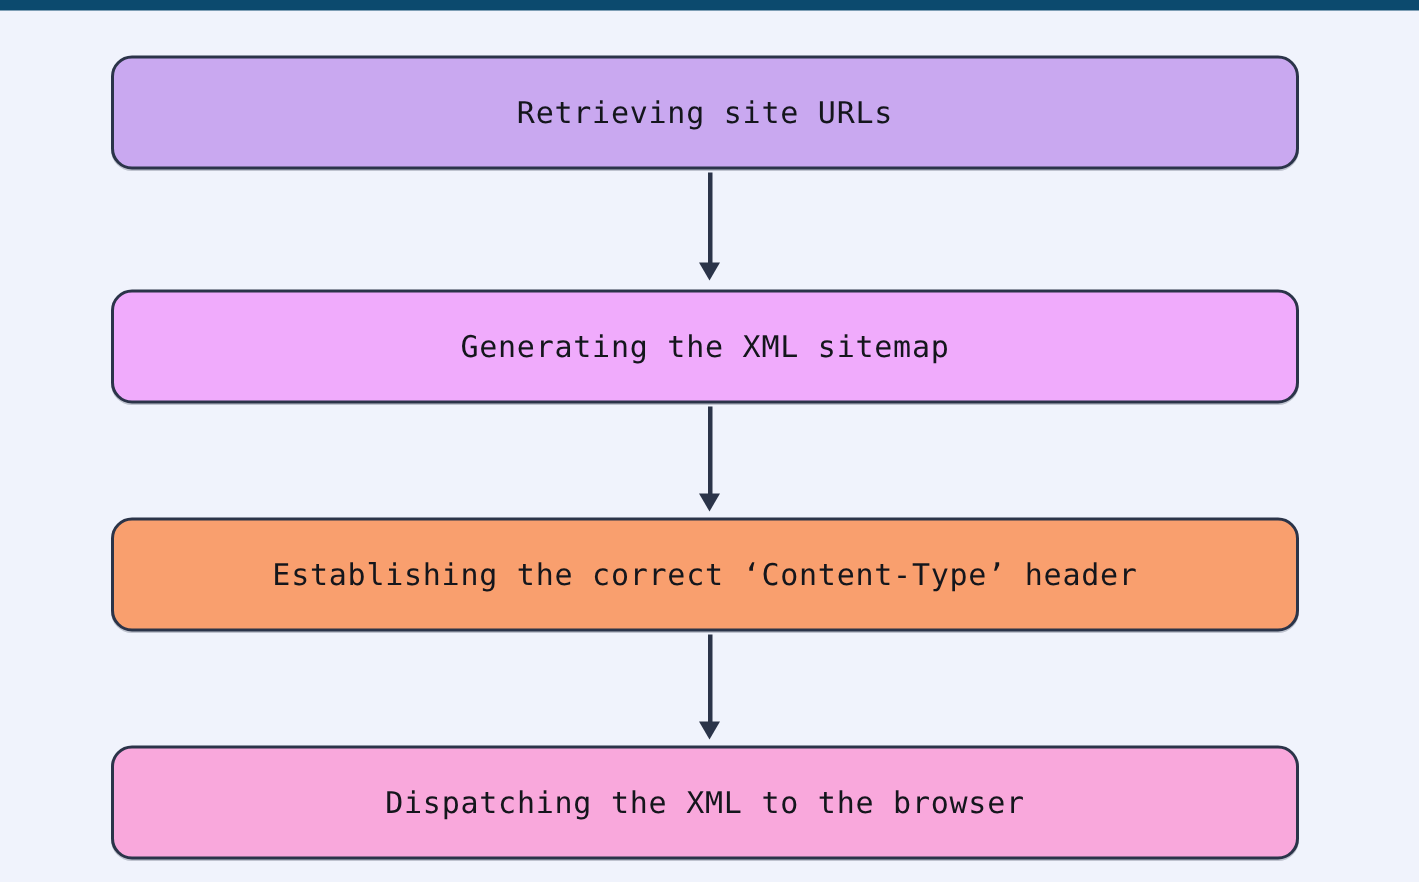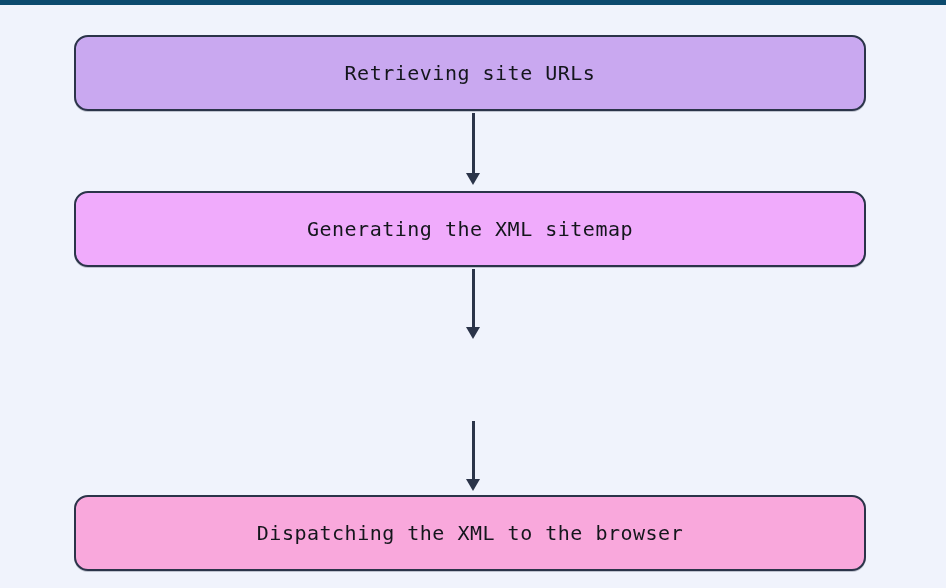--- a/index.html
+++ b/index.html
@@ -14,21 +14,21 @@
     overflow: hidden;
     position: relative;
   }
   #flowchart {
     position: absolute;
     left: 0;
     top: 0;
     width: 946px;
     height: 588px;
     box-sizing: border-box;
-    border-top: 5px solid #0c4a6e;
+    border-top: 7px solid #0c4a6e;
   }
   .node {
     position: absolute;
     left: 74px;
     width: 792px;
     height: 76px;
     box-sizing: border-box;
     border: 2.5px solid #2b3449;
     border-radius: 14px;
     display: flex;
@@ -97,20 +97,23 @@
 
   <div class="node" id="node-1" style="background: #f0abfc;">
     <span class="node-label">Generating the XML sitemap</span>
   </div>
 
   <div class="connector" id="connector-1">
     <div class="stem"></div>
     <div class="head"></div>
   </div>
 
+  <div class="node" id="node-2" style="background: rgb(249, 159, 110);">
+    <span class="node-label">Establishing the correct ‘Content-Type’ header</span>
+  </div>
 
   <div class="connector" id="connector-2">
     <div class="stem"></div>
     <div class="head"></div>
   </div>
 
   <div class="node" id="node-3" style="background: rgb(249, 168, 220);">
     <span class="node-label">Dispatching the XML to the browser</span>
   </div>
 

